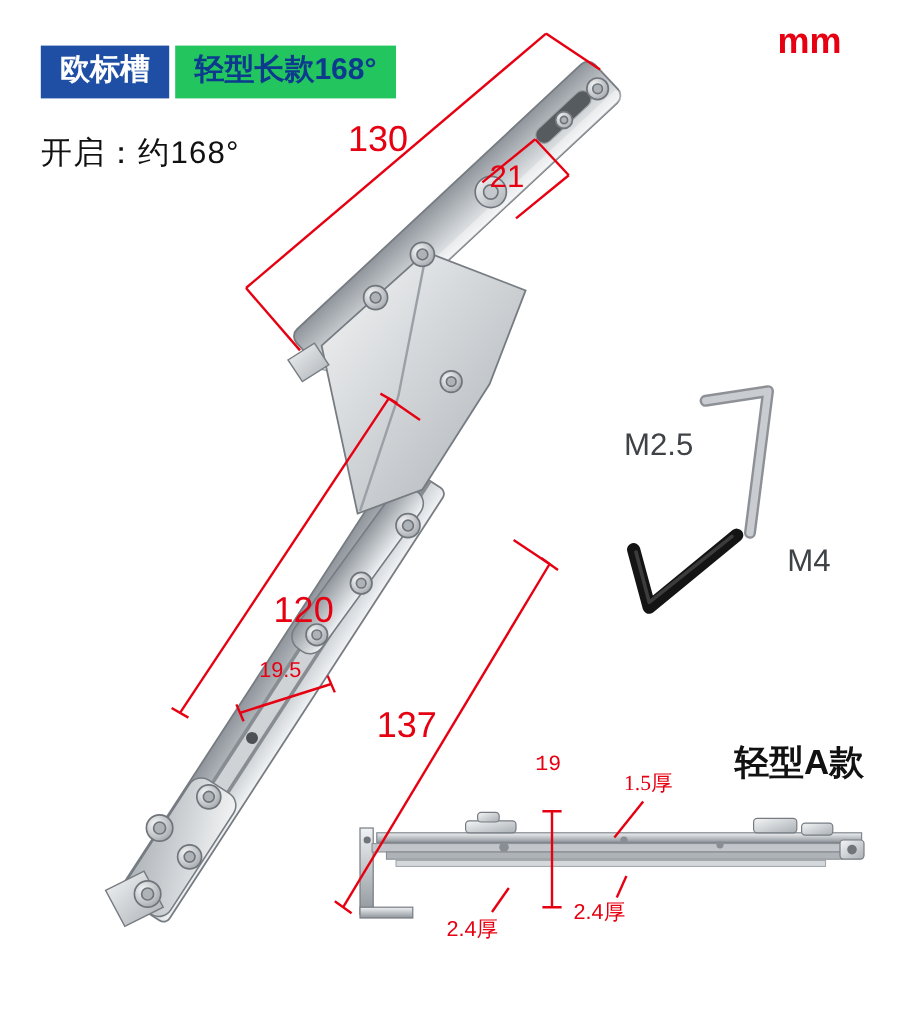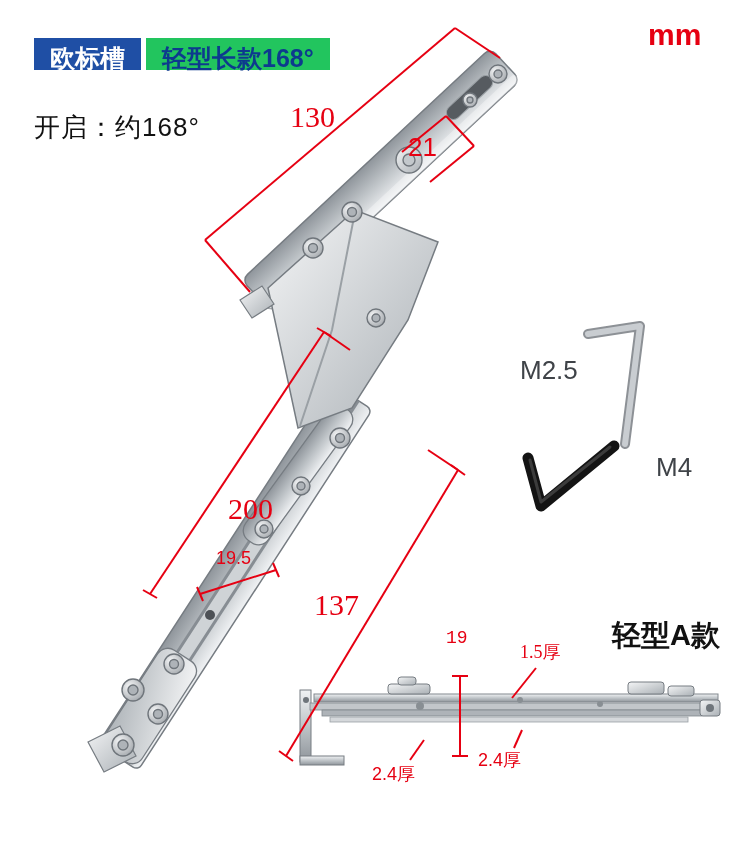--- a/index.html
+++ b/index.html
@@ -1,27 +1,27 @@
 <!DOCTYPE html>
 <html><head>
 <meta charset="utf-8">
 <style>
   html,body{margin:0;padding:0;background:#ffffff;}
   .stage{
     position:relative;width:750px;height:848px;background:#ffffff;overflow:hidden;
     font-family:"Liberation Sans","DejaVu Sans",sans-serif;
   }
   .abs{position:absolute;}
-  .badge{height:32px;line-height:40px;padding:0 16px;font-size:25px;font-weight:bold;white-space:nowrap;}
+  .badge{height:44px;line-height:40px;padding:0 16px;font-size:25px;font-weight:bold;white-space:nowrap;}
   .badge-dark{background:#1f4fa5;color:#ffffff;}
   .badge-light{background:#22c55e;color:#0d3a8e;}
   .opening{font-size:26px;color:#111111;letter-spacing:1px;}
   .unit{font-size:30px;font-weight:bold;color:#e60012;}
   .dim{color:#e60012;white-space:nowrap;}
-  .dim-lg{font-size:30px;font-family:Liberation Serif, serif;}
+  .dim-lg{font-size:30px;}
   .dim-md{font-size:26px;}
   .dim-sm{font-size:18px;}
   .tool-label{font-size:26px;color:#3f4348;}
   .variant{font-size:29px;font-weight:bold;color:#111111;}
   svg{display:block;}
 </style>
 </head>
 <body>
 
 <div class="stage">
@@ -171,21 +171,21 @@
     </g>
   </svg>
 
   <div class="abs badge badge-dark" style="left:34px;top:38px;">欧标槽</div>
   <div class="abs badge badge-light" style="left:146px;top:38px;">轻型长款168°</div>
   <div class="abs opening" style="left:34px;top:110px;">开启：约168°</div>
   <div class="abs unit" style="left:648px;top:18px;">mm</div>
 
   <div class="abs dim dim-lg" style="left:290px;top:100px;">130</div>
   <div class="abs dim dim-md" style="left:408px;top:132px;">21</div>
-  <div class="abs dim dim-lg" style="left:228px;top:492px;">200</div>
+  <div class="abs dim dim-lg" style="left:228px;top:492px;">120</div>
   <div class="abs dim dim-sm" style="left:216px;top:548px;">19.5</div>
   <div class="abs dim dim-lg" style="left:314px;top:588px;">137</div>
 
   <div class="abs tool-label" style="left:520px;top:318px;margin-top:37px;">M2.5</div>
   <div class="abs tool-label" style="left:656px;top:452px;">M4</div>
 
   <div class="abs variant" style="left:612px;top:616px;">轻型A款</div>
 
   <div class="abs dim dim-sm" style="left:446px;top:628px;font-family:Liberation Mono, monospace;">19</div>
   <div class="abs dim dim-sm" style="left:520px;top:640px;font-family:Liberation Serif, serif;">1.5厚</div>

